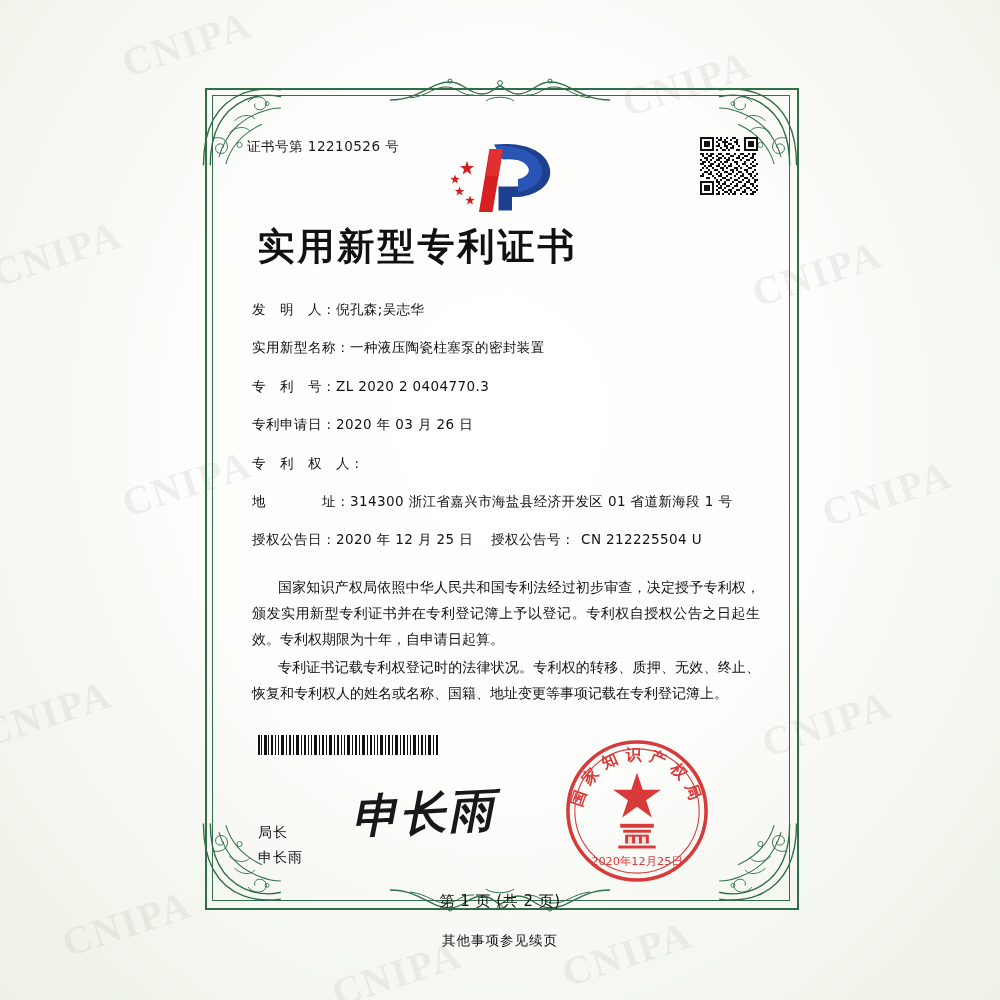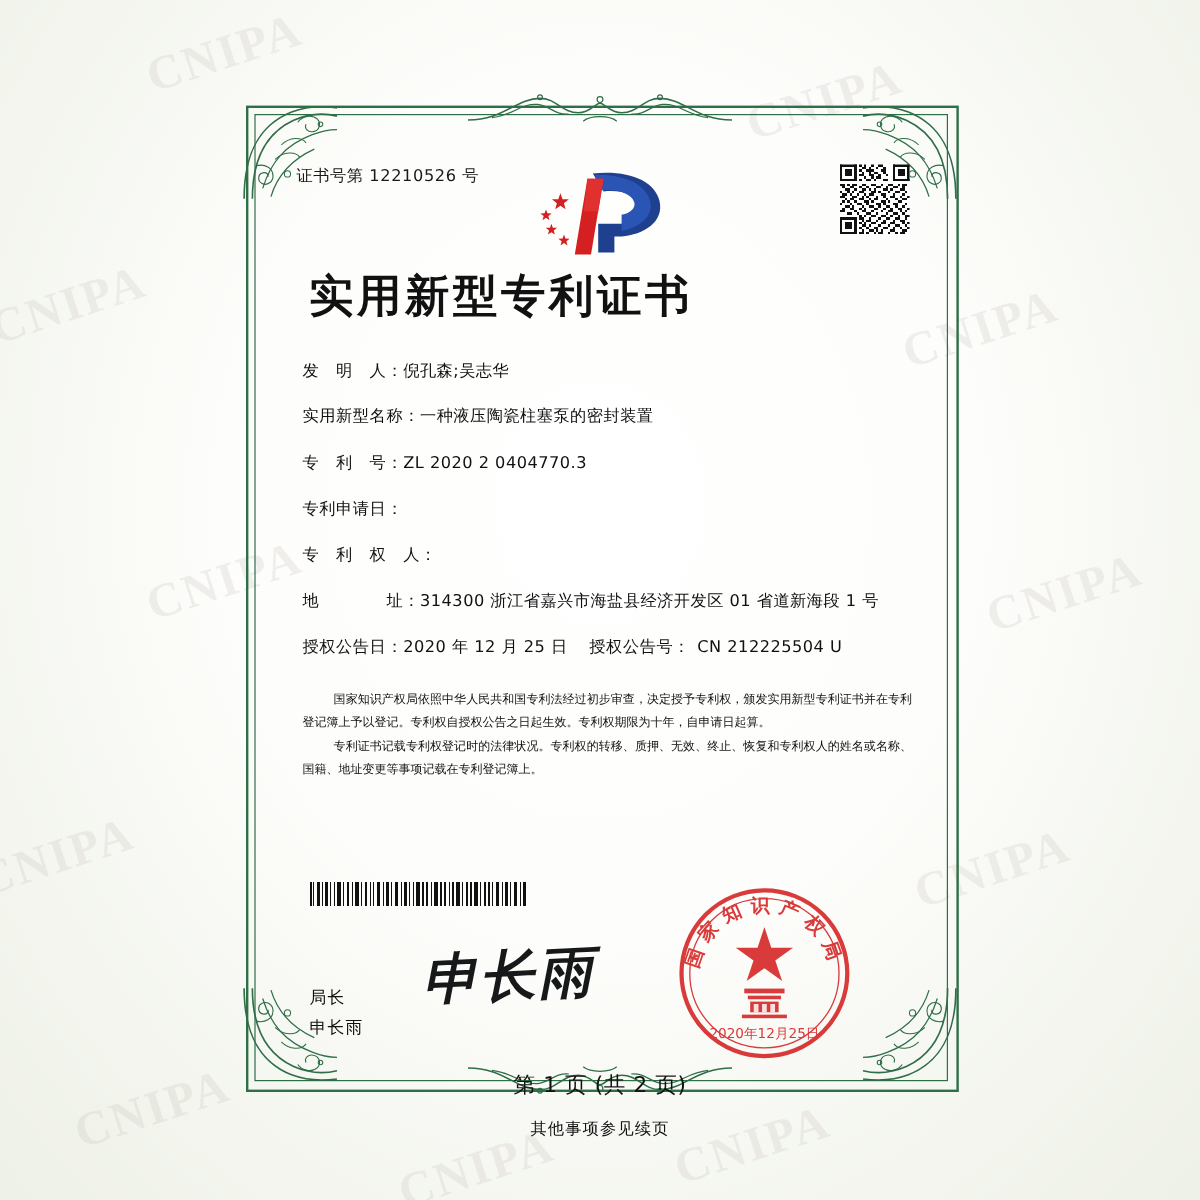--- a/index.html
+++ b/index.html
@@ -170,21 +170,21 @@
     flex: 0 0 auto;
     margin-left: 6px;
     letter-spacing: 0.4px;
   }
 
   .paras {
     position: absolute;
     left: 252px;
     top: 575px;
     width: 508px;
-    font-size: 10px;
+    font-size: 14px;
     line-height: 1.85;
     color: #111111;
     text-align: justify;
   }
   .paras p {
     margin: 0 0 2px 0;
     text-indent: 26px;
   }
 
   
@@ -232,21 +232,21 @@
     height: 148px;
   }
   .seal svg { display: block; width: 100%; height: 100%; }
 
   .page-num {
     position: absolute;
     left: 0;
     top: 892px;
     width: 1000px;
     text-align: center;
-    font-size: 18px;
+    font-size: 15px;
     color: #111111;
     letter-spacing: 0.5px;
   }
   .footnote {
     position: absolute;
     left: 0;
     top: 932px;
     width: 1000px;
     text-align: center;
     font-size: 13.5px;
@@ -596,20 +596,21 @@
       <div class="row">
         <span class="label">实用新型名称：</span>
         <span class="value">一种液压陶瓷柱塞泵的密封装置</span>
       </div>
       <div class="row">
         <span class="label">专　利　号：</span>
         <span class="value">ZL 2020 2 0404770.3</span>
       </div>
       <div class="row">
         <span class="label">专利申请日：</span>
+        <span class="value">2020 年 03 月 26 日</span>
       </div>
       <div class="row">
         <span class="label">专　利　权　人：</span>
       </div>
       <div class="row">
         <span class="label">地　　　　址：</span>
         <span class="value">314300 浙江省嘉兴市海盐县经济开发区 01 省道新海段 1 号</span>
       </div>
       <div class="row two">
         <span class="label">授权公告日：</span>

